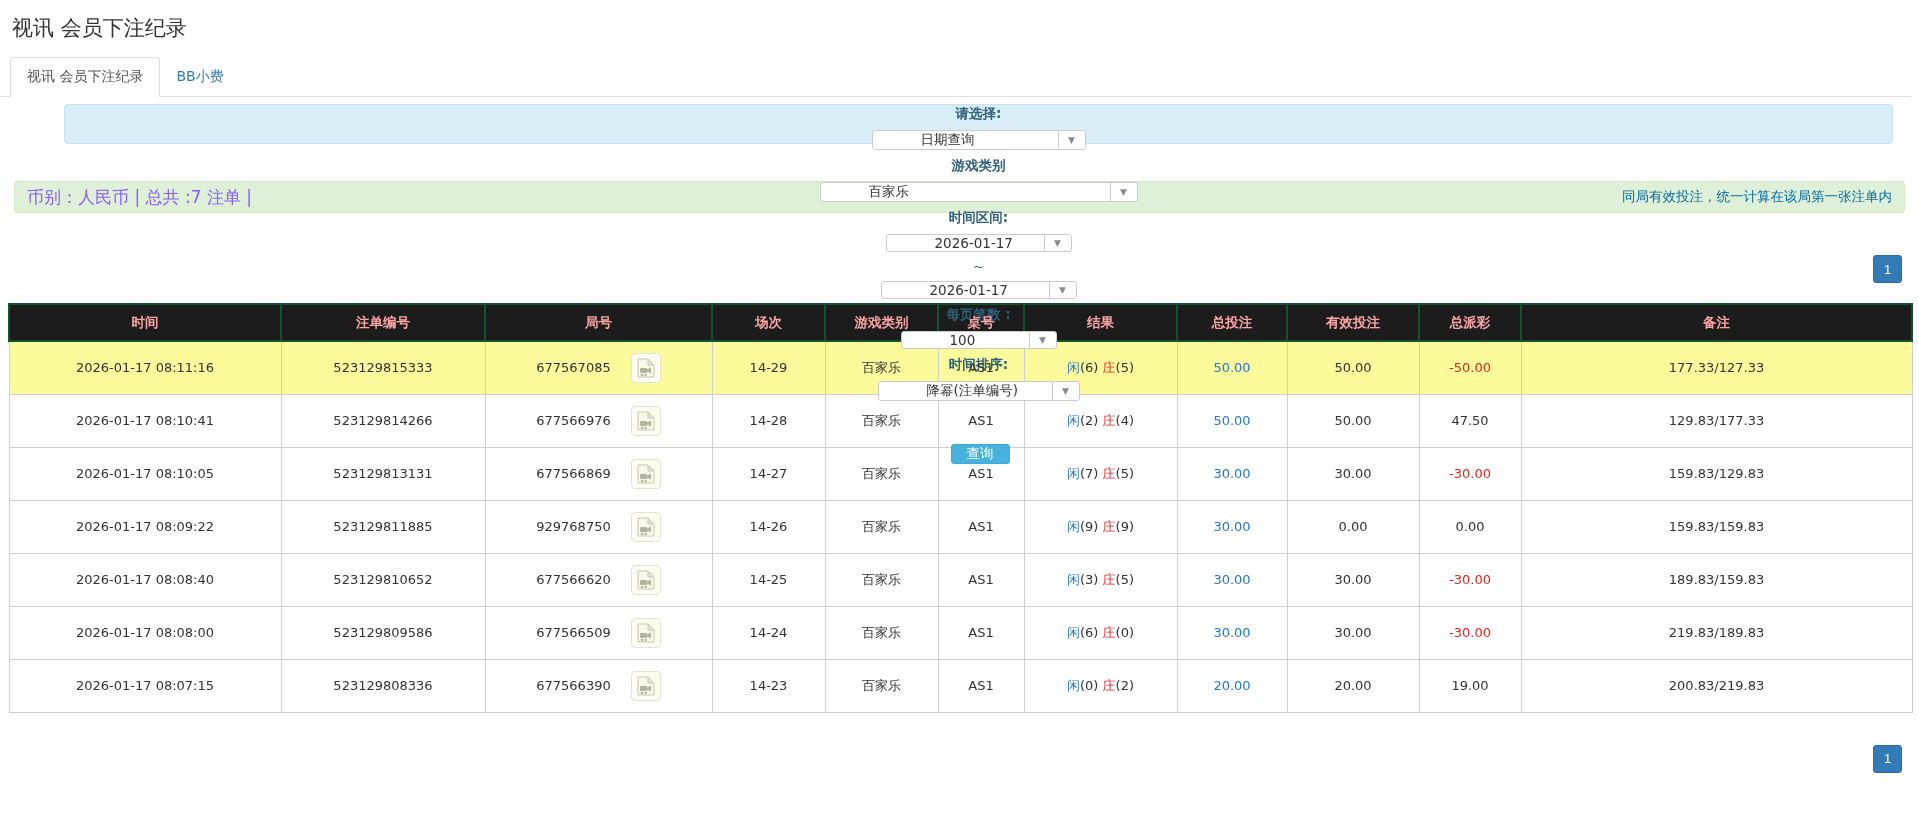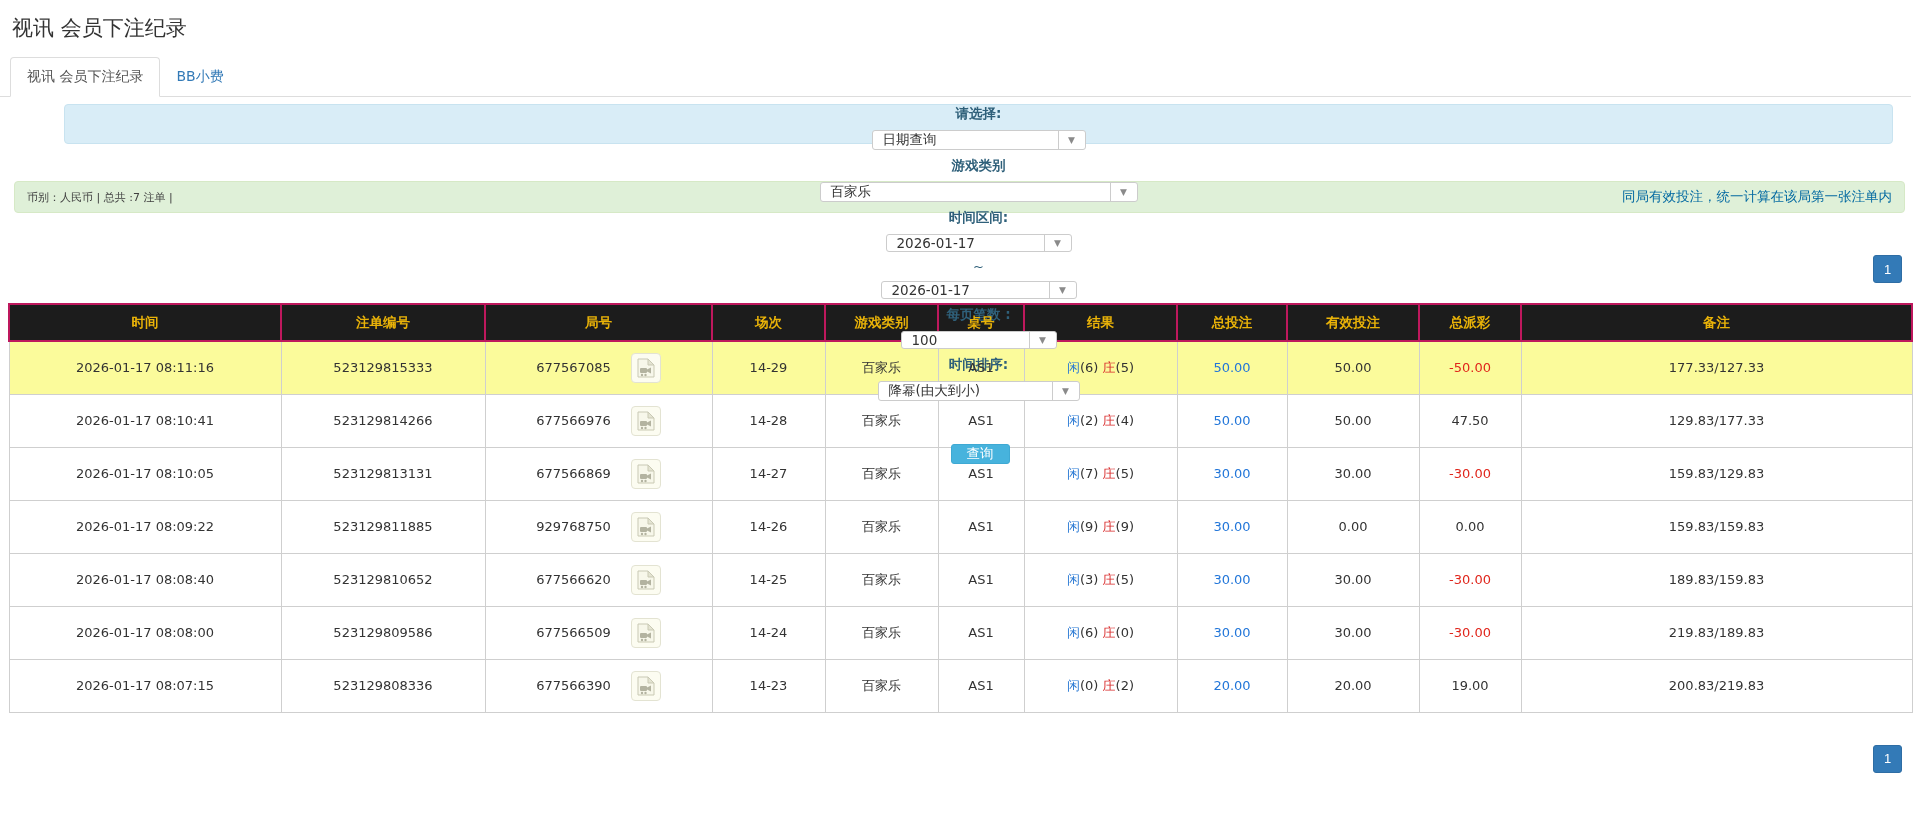--- a/index.html
+++ b/index.html
@@ -16,43 +16,43 @@
   .tab.link { color:#337ab7; }
 
   .filter-bar { margin:7px 26px 0 64px; height:40px; background:#d9edf7;
     border:1px solid #c8e3f0; border-radius:4px; display:flex; align-items:center;
     padding:0 8px; gap:7px;flex-direction:column; }
   .f-label { font-size:13.5px; font-weight:bold; color:#2f607a; white-space:nowrap; }
   .f-sep { font-size:13px; color:#2f607a; }
   .select { background:#fff; border:1px solid #ccc; border-radius:3px; height:29px;
     display:flex; align-items:center; cursor:pointer; }
   .select .val { flex:1; padding:0 10px; font-size:13.5px; color:#333; white-space:nowrap;
-    overflow:hidden; }
+    overflow:hidden;margin-left:38px; }
   .select .arrow-seg { width:27px; align-self:stretch; border-left:1px solid #ccc;
     display:flex; align-items:center; justify-content:center; color:#8a8a8a; font-size:9px; }
   .w1{width:214px} .w2{width:318px} .w3{width:186px} .w4{width:196px} .w5{width:156px} .w6{width:202px}
   .btn-query { height:30px; padding:0 15px; margin-left:3px; background:#47b3dd; color:#fff;
     border:1px solid #3fa9d3; border-radius:3px; font-size:13.5px; cursor:pointer;margin-top:36px; }
 
   .summary-bar { margin:37px 14px 0 14px; height:32px; background:#dff0d8;
     border:1px solid #d6e9c6; border-radius:4px; display:flex; align-items:center;
     justify-content:space-between; padding:0 12px; }
-  .summary-left { font-size:11px; color:#404040; }
+  .summary-left { font-size:17px; color:#8b5cf6; }
   .summary-note { font-size:13.5px; color:#0369a1; }
 
   .pager { display:flex; justify-content:flex-end; margin-right:17px; }
   .pager-top { margin-top:42px; }
   .pager-bottom { margin-top:32px; }
   .page-btn { min-width:29px; height:28px; background:#337ab7; border:1px solid #2e6da4;
     border-radius:3px; color:#fff; font-size:13px; cursor:pointer; }
 
   .table-wrap { margin:20px 8px 0 8px; }
   table { border-collapse:collapse; table-layout:fixed; width:1903px; font-size:13px; }
-  thead th { background:#1c1c1c; color:#eab308; font-weight:bold; font-size:13.5px;
-    height:37px; border:2px solid #be185d; }
+  thead th { background:#1c1c1c; color:#fca5a5; font-weight:bold; font-size:13.5px;
+    height:37px; border:2px solid #14532d; }
   tbody td { height:53px; text-align:center; color:#333; background:#fff;
     border:1px solid #cfcfcf; }
   tr.highlight td { background:#fbfb9b; }
   .res-p { color:#2a79d4; }
   .res-b { color:#d92b2b; }
   .amt-link { color:#2276d9; text-decoration:none; cursor:pointer; }
   .neg { color:#e0261c; }
   .round-inner { display:inline-flex; align-items:center; gap:20px; }
   .video-btn { width:30px; height:30px; background:#fcfcf1; border:1px solid #e3e3d2;
     border-radius:4px; display:inline-flex; align-items:center; justify-content:center;
@@ -92,21 +92,21 @@
     <span class="val">2026-01-17</span>
     <span class="arrow-seg">▼</span>
   </div>
   <span class="f-label">每页笔数 :</span>
   <div class="select w5">
     <span class="val">100</span>
     <span class="arrow-seg">▼</span>
   </div>
   <span class="f-label">时间排序:</span>
   <div class="select w6">
-    <span class="val">降幂(由大到小)</span>
+    <span class="val">降幂(注单编号)</span>
     <span class="arrow-seg">▼</span>
   </div>
   <button class="btn-query">查询</button>
 </div>
 
 <div class="summary-bar">
   <span class="summary-left">币别：人民币 | 总共 :7 注单 |</span>
   <span class="summary-note">同局有效投注，统一计算在该局第一张注单内</span>
 </div>
 

